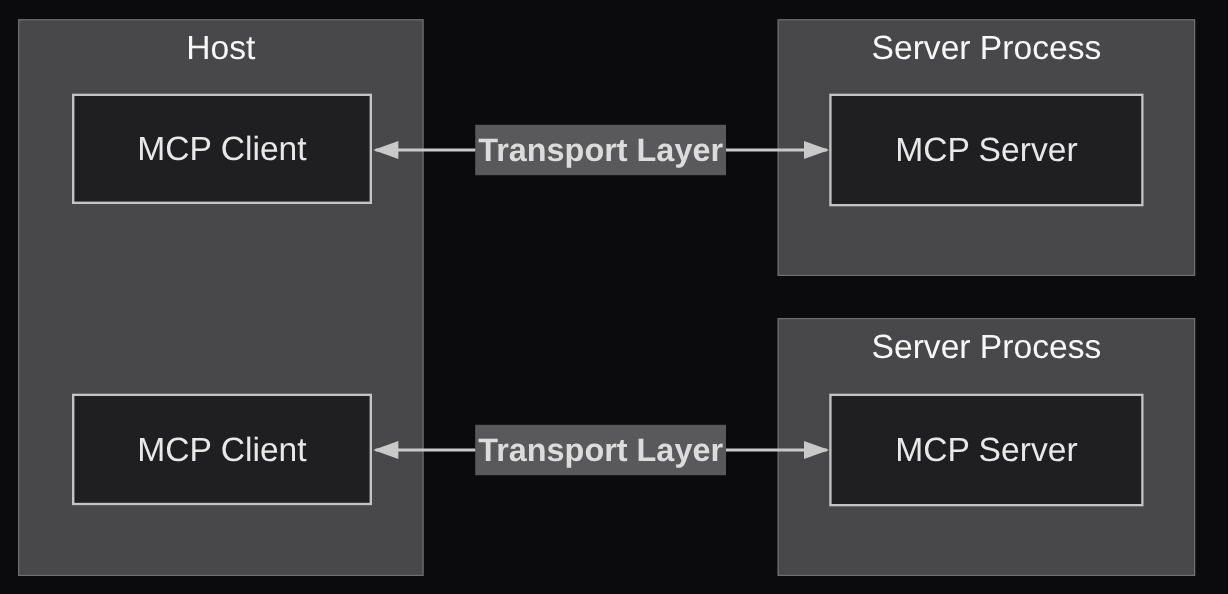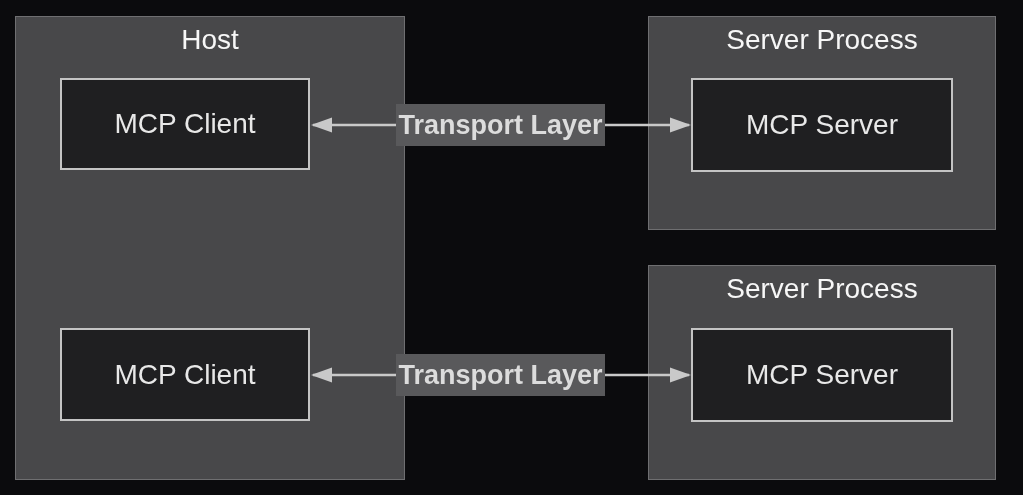--- a/index.html
+++ b/index.html
@@ -32,21 +32,21 @@
     border:1px solid var(--container-border);
   }
   .container-title{
     position:absolute;
     top:8px;left:0;right:0;
     text-align:center;
     font-size:28px;
     line-height:30px;
     color:var(--title-text);
   }
-  .host{left:15px;top:16px;width:390px;height:464px;}
+  .host{left:15px;top:16px;width:338px;height:464px;}
   .server-process-1{left:648px;top:16px;width:348px;height:214px;}
   .server-process-2{left:648px;top:265px;width:348px;height:215px;}
   .node{
     position:absolute;
     background:var(--node-fill);
     border:2px solid var(--node-border);
     display:flex;
     align-items:center;
     justify-content:center;
   }

